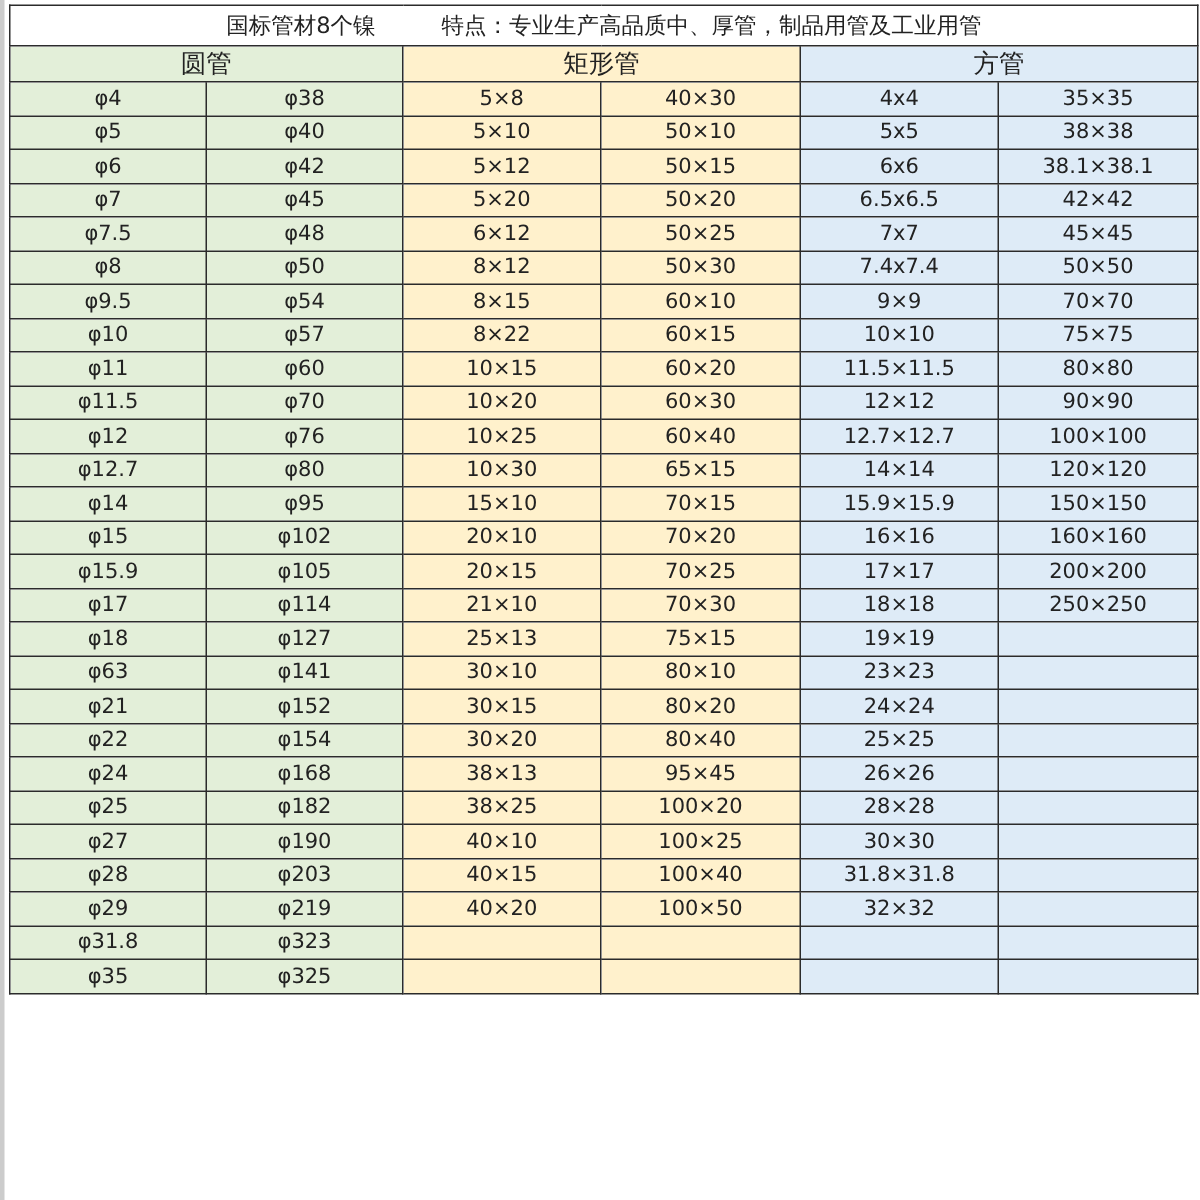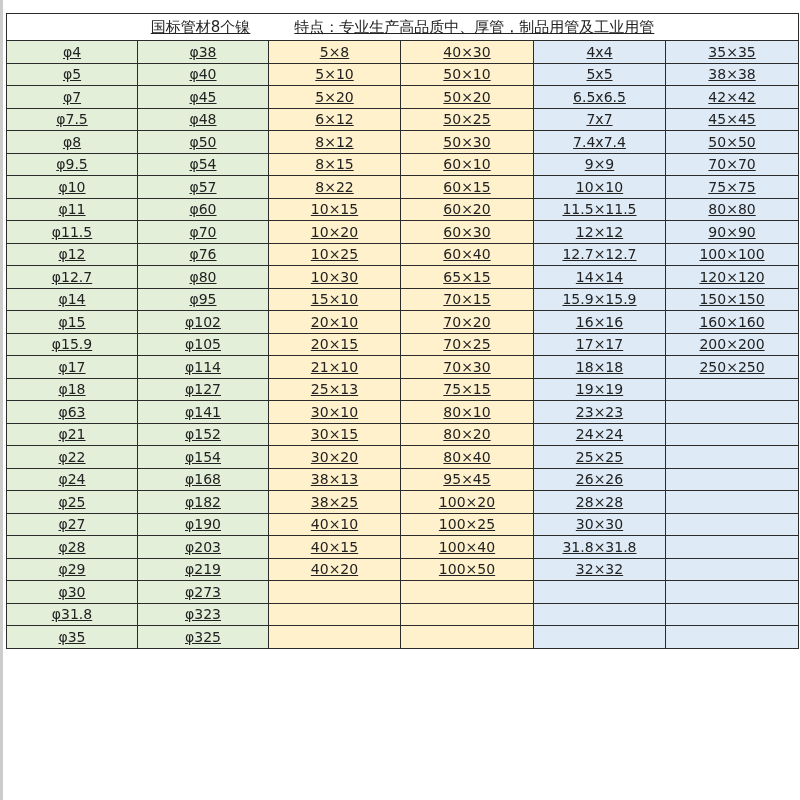--- a/index.html
+++ b/index.html
@@ -1,18 +1,18 @@
 <!DOCTYPE html>
 <html><head>
 <meta charset="utf-8">
 <style>
   html, body { margin: 0; padding: 0; background: #ffffff; }
   body { width: 800px; height: 800px; overflow: hidden; position: relative;
          font-family: "DejaVu Sans", "Liberation Sans", sans-serif; color: #222; }
-  .sheet { position: absolute; left: 6px; top: 13px; width: 792px; border-collapse: collapse; table-layout: fixed; text-decoration: underline; }
+  .sheet { position: absolute; left: 6px; top: 3px; width: 792px; border-collapse: collapse; table-layout: fixed; }
   .sheet td { border: 1.3px solid #2b2b2b; text-align: center; vertical-align: middle; padding: 0;
               font-size: 14px; height: 21.5px; line-height: 20px; white-space: nowrap; overflow: hidden; }
   .title-row td { background: #ffffff; height: 26px; font-size: 15px; }
   .title-row .sp { display: inline-block; width: 44px; }
   .hdr td { height: 23px; font-size: 17px; }
   .g { background: #e3efd9; }
   .y { background: #fff1cc; }
   .b { background: #deebf7; }
   .left-shadow { position: absolute; left: 0; top: 0; width: 3px; height: 800px; background: #9a9a9a; opacity: 0.5; }
 </style>
@@ -29,37 +29,50 @@
       <col style="width:133px">
     <col style="width:132px">
       <col style="width:133px">
   </colgroup>
   <tbody id="tbody">
     <tr class="title-row">
       <td colspan="6">
         <span>国标管材8个镍</span><span class="sp"></span><span>特点：专业生产高品质中、厚管，制品用管及工业用管</span>
       </td>
     </tr>
+    <tr class="hdr">
+      <td colspan="2" class="g">圆管</td>
+      <td colspan="2" class="y">矩形管</td>
+      <td colspan="2" class="b">方管</td>
+    </tr>
   <tr>
         <td class="g">φ4</td>
         <td class="g">φ38</td>
         <td class="y">5×8</td>
         <td class="y">40×30</td>
         <td class="b">4x4</td>
         <td class="b">35×35</td>
       </tr>
       <tr>
         <td class="g">φ5</td>
         <td class="g">φ40</td>
         <td class="y">5×10</td>
         <td class="y">50×10</td>
         <td class="b">5x5</td>
         <td class="b">38×38</td>
       </tr>
       <tr>
+        <td class="g">φ6</td>
+        <td class="g">φ42</td>
+        <td class="y">5×12</td>
+        <td class="y">50×15</td>
+        <td class="b">6x6</td>
+        <td class="b">38.1×38.1</td>
+      </tr>
+      <tr>
         <td class="g">φ7</td>
         <td class="g">φ45</td>
         <td class="y">5×20</td>
         <td class="y">50×20</td>
         <td class="b">6.5x6.5</td>
         <td class="b">42×42</td>
       </tr>
       <tr>
         <td class="g">φ7.5</td>
         <td class="g">φ48</td>
@@ -222,28 +235,20 @@
       </tr>
       <tr>
         <td class="g">φ29</td>
         <td class="g">φ219</td>
         <td class="y">40×20</td>
         <td class="y">100×50</td>
         <td class="b">32×32</td>
         <td class="b"></td>
       </tr>
       <tr>
-        <td class="g">φ30</td>
-        <td class="g">φ273</td>
-        <td class="y"></td>
-        <td class="y"></td>
-        <td class="b"></td>
-        <td class="b"></td>
-      </tr>
-      <tr>
         <td class="g">φ31.8</td>
         <td class="g">φ323</td>
         <td class="y"></td>
         <td class="y"></td>
         <td class="b"></td>
         <td class="b"></td>
       </tr>
       <tr>
         <td class="g">φ35</td>
         <td class="g">φ325</td>

